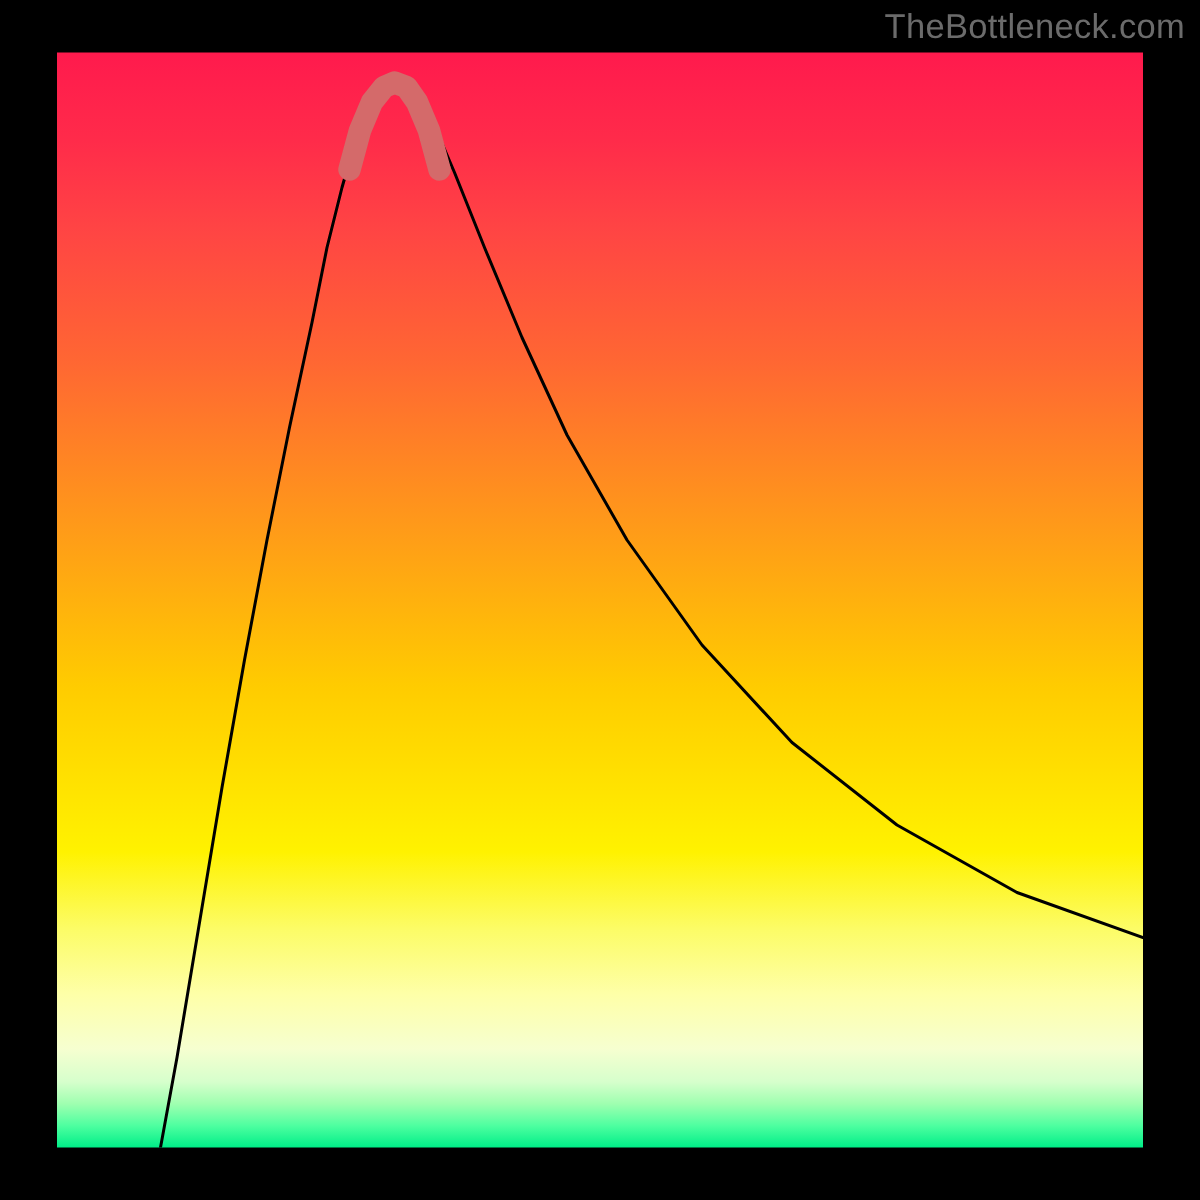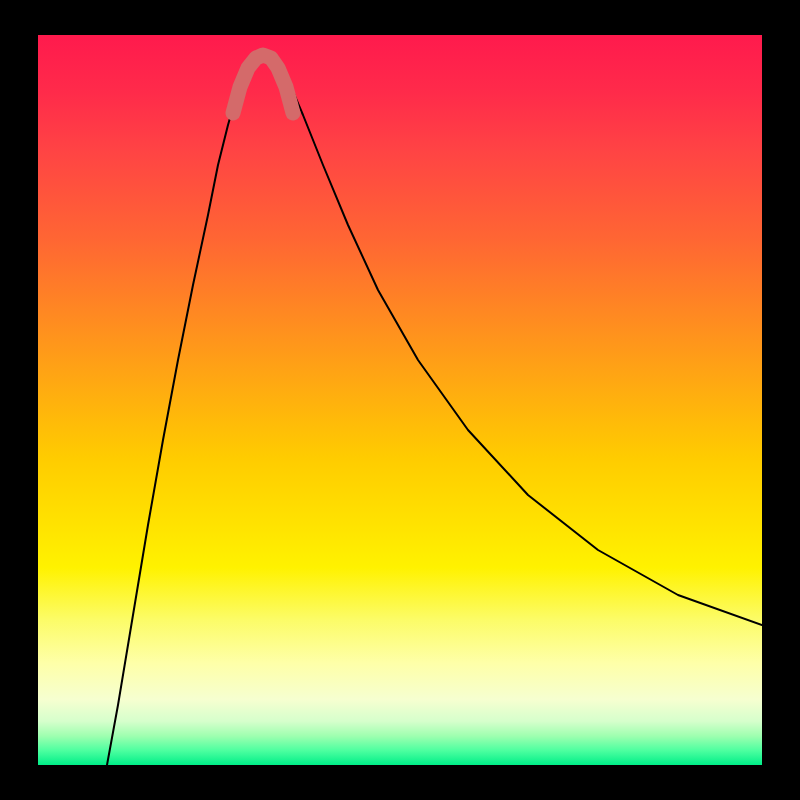--- a/index.html
+++ b/index.html
@@ -59,20 +59,21 @@
     font-size: 23px;
     font-weight: 500;
     letter-spacing: 0.2px;
     user-select: none;
   }
 </style>
 </head>
 <body>
 
 <div class="frame">
+  <div class="watermark">TheBottleneck.com</div>
   <div class="plot">
     <svg class="curves" viewBox="0 0 724 730" preserveAspectRatio="none">
       <g id="series-group">
           <polyline points="69,730 80,670 95,580 110,490 125,405 140,325 155,250 170,180 180,130 190,90 200,55 205,40 210,30" fill="none" stroke="#000000" stroke-width="2" stroke-linecap="round" stroke-linejoin="round"></polyline>
           <polyline points="240,30 250,45 265,80 285,130 310,190 340,255 380,325 430,395 490,460 560,515 640,560 724,590" fill="none" stroke="#000000" stroke-width="2" stroke-linecap="round" stroke-linejoin="round"></polyline>
           <polyline points="195,78 202,52 210,33 218,23 225,20 233,23 240,33 248,52 255,78" fill="none" stroke="#d46a6a" stroke-width="15" stroke-linecap="round" stroke-linejoin="round"></polyline>
         </g>
     </svg>
   </div>
 </div>

